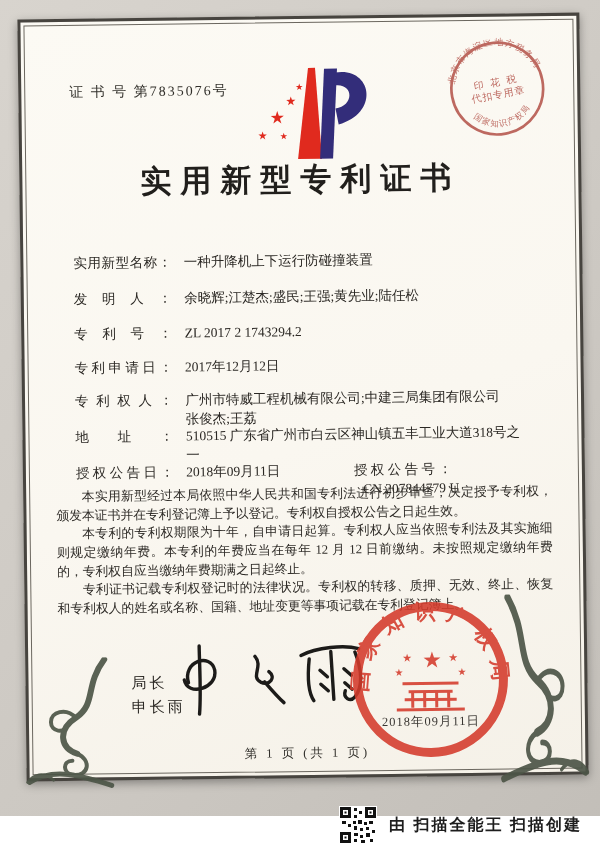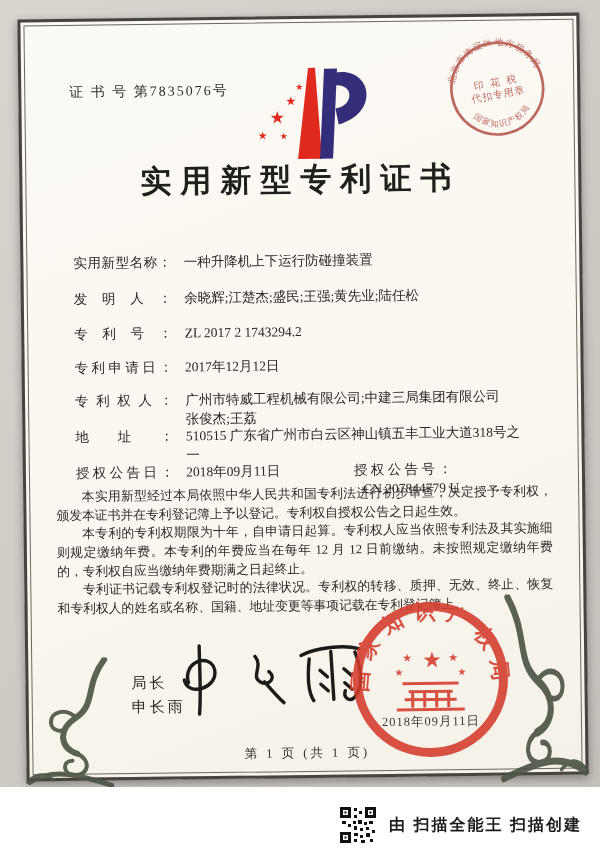--- a/index.html
+++ b/index.html
@@ -35,21 +35,21 @@
   .signer{position:absolute;left:62px;top:650px;font-size:15px;line-height:24px;letter-spacing:3px;color:#2b2824;margin-left:41px;}
   .signature{position:absolute;left:128px;top:614px;width:230px;height:92px;transform:rotate(-3deg);}
   .seal{position:absolute;left:318px;top:578px;width:168px;height:168px;opacity:.88;z-index:2;}
   .seal-date{position:absolute;left:326px;top:696px;width:152px;text-align:center;
     font-size:12.5px;color:#3a3733;z-index:3;letter-spacing:1px;}
   .page-footer{position:absolute;left:0;top:726px;width:100%;text-align:center;
     font-size:12.5px;letter-spacing:3px;color:#32302b;}
   .flourish{position:absolute;width:92px;height:132px;z-index:1;}
   .flourish-left{left:-6px;bottom:-12px;}
   .flourish-right{right:-6px;bottom:-12px;transform:scaleX(-1);height:190px;}
-  .scan-strip{position:absolute;left:0;bottom:0;width:600px;height:69px;background:#ffffff;z-index:5;}
+  .scan-strip{position:absolute;left:0;bottom:0;width:600px;height:40px;background:#ffffff;z-index:5;}
   .scan-footer{position:absolute;right:18px;bottom:12px;display:flex;align-items:center;gap:12px;
     font-family:"Liberation Sans","DejaVu Sans",sans-serif;}
   .scan-footer-text{font-size:16px;font-weight:bold;color:#1d1d1d;letter-spacing:2px;}
   .qr{width:38px;height:38px;}
   .star{font-family:"DejaVu Sans",sans-serif;}
 </style>
 </head>
 <body>
 
 <div class="paper">

